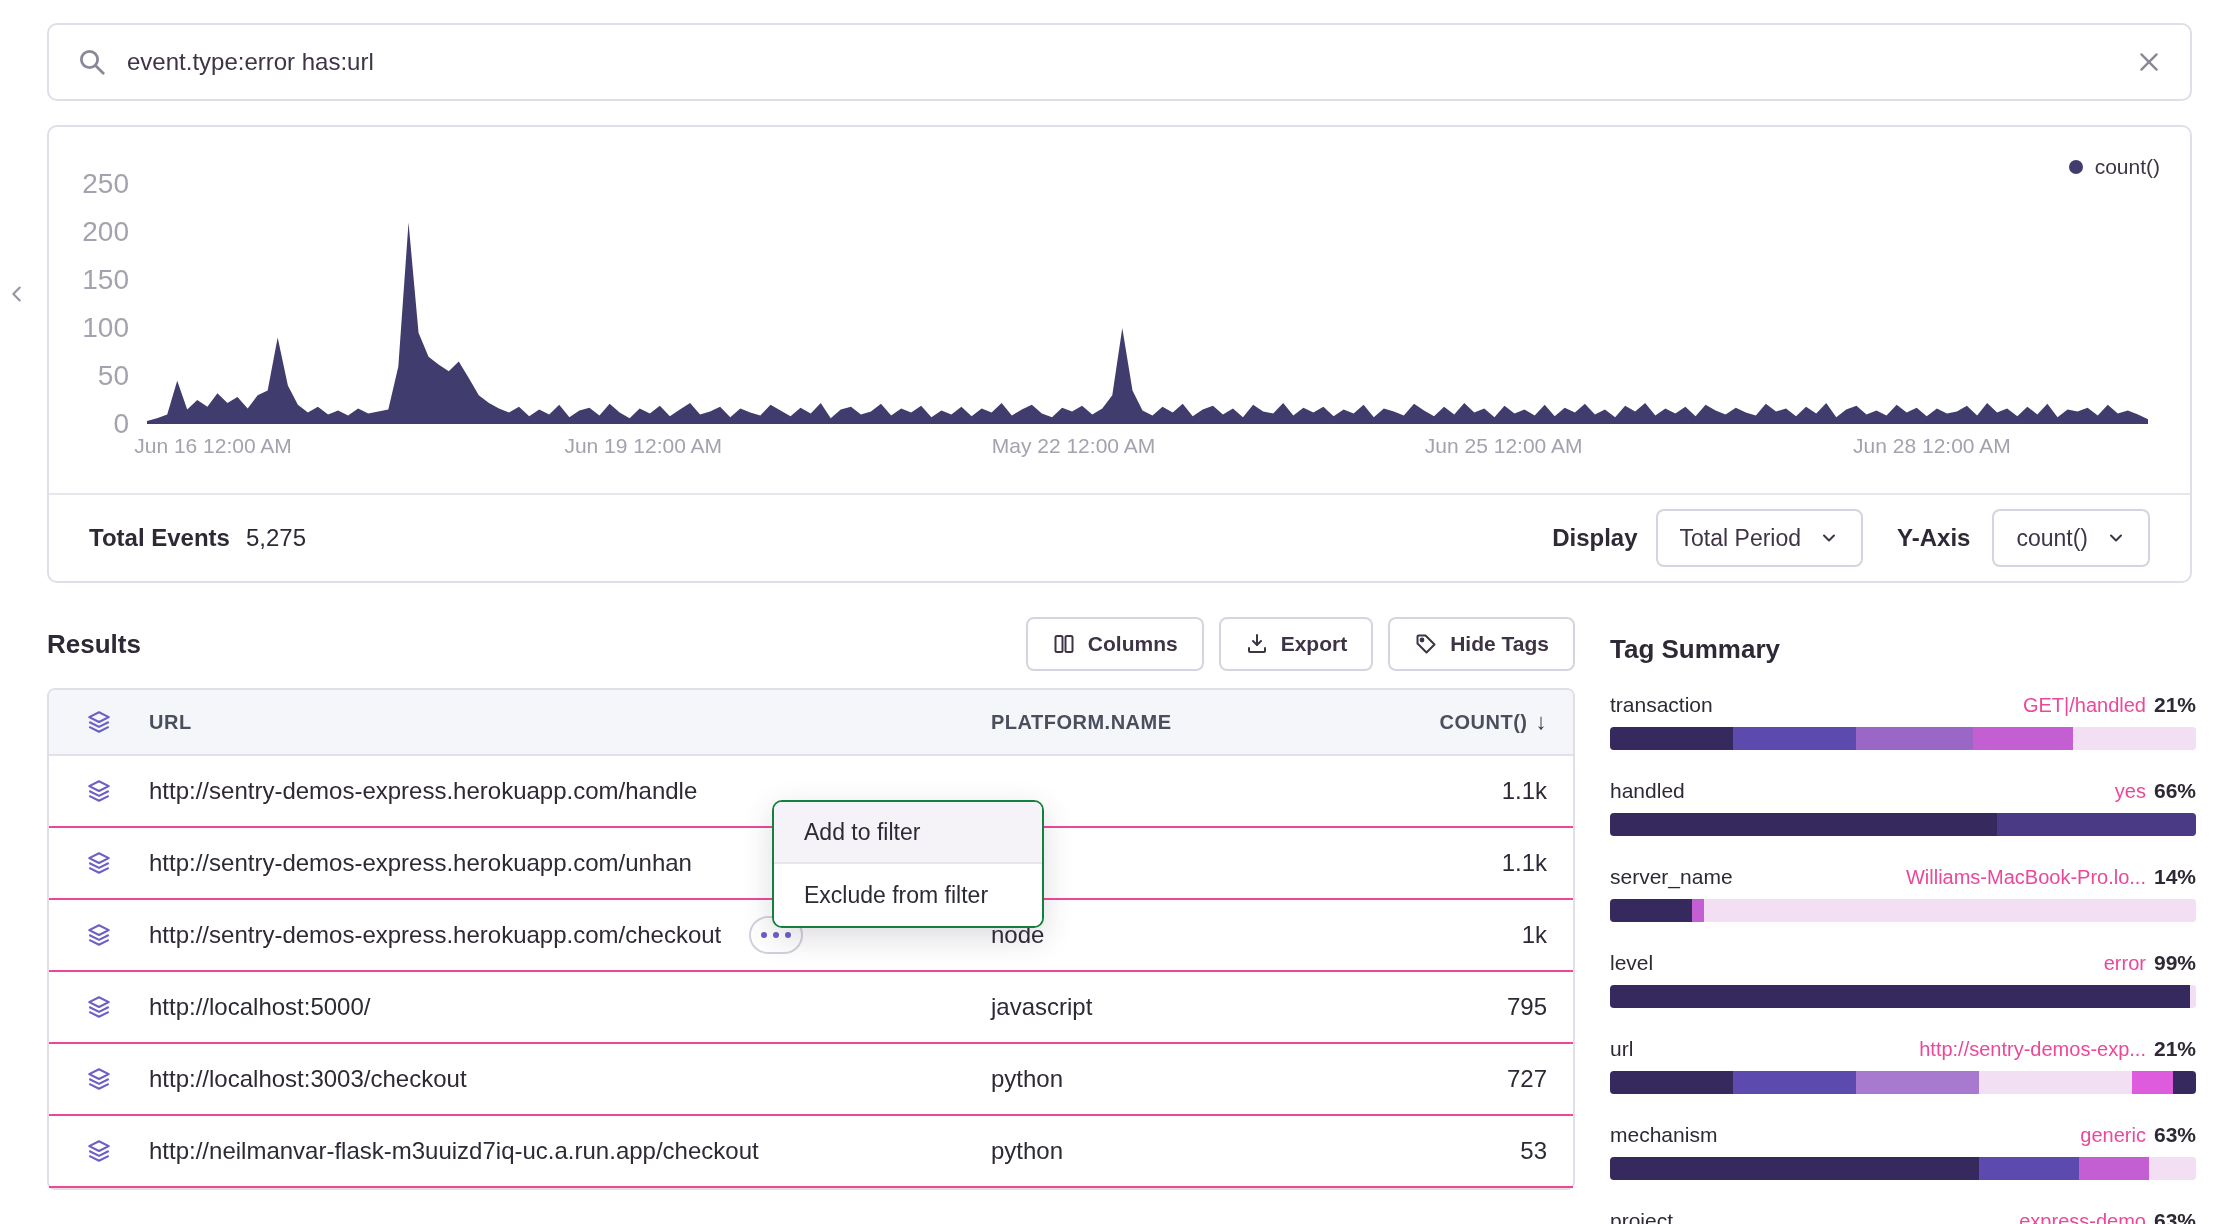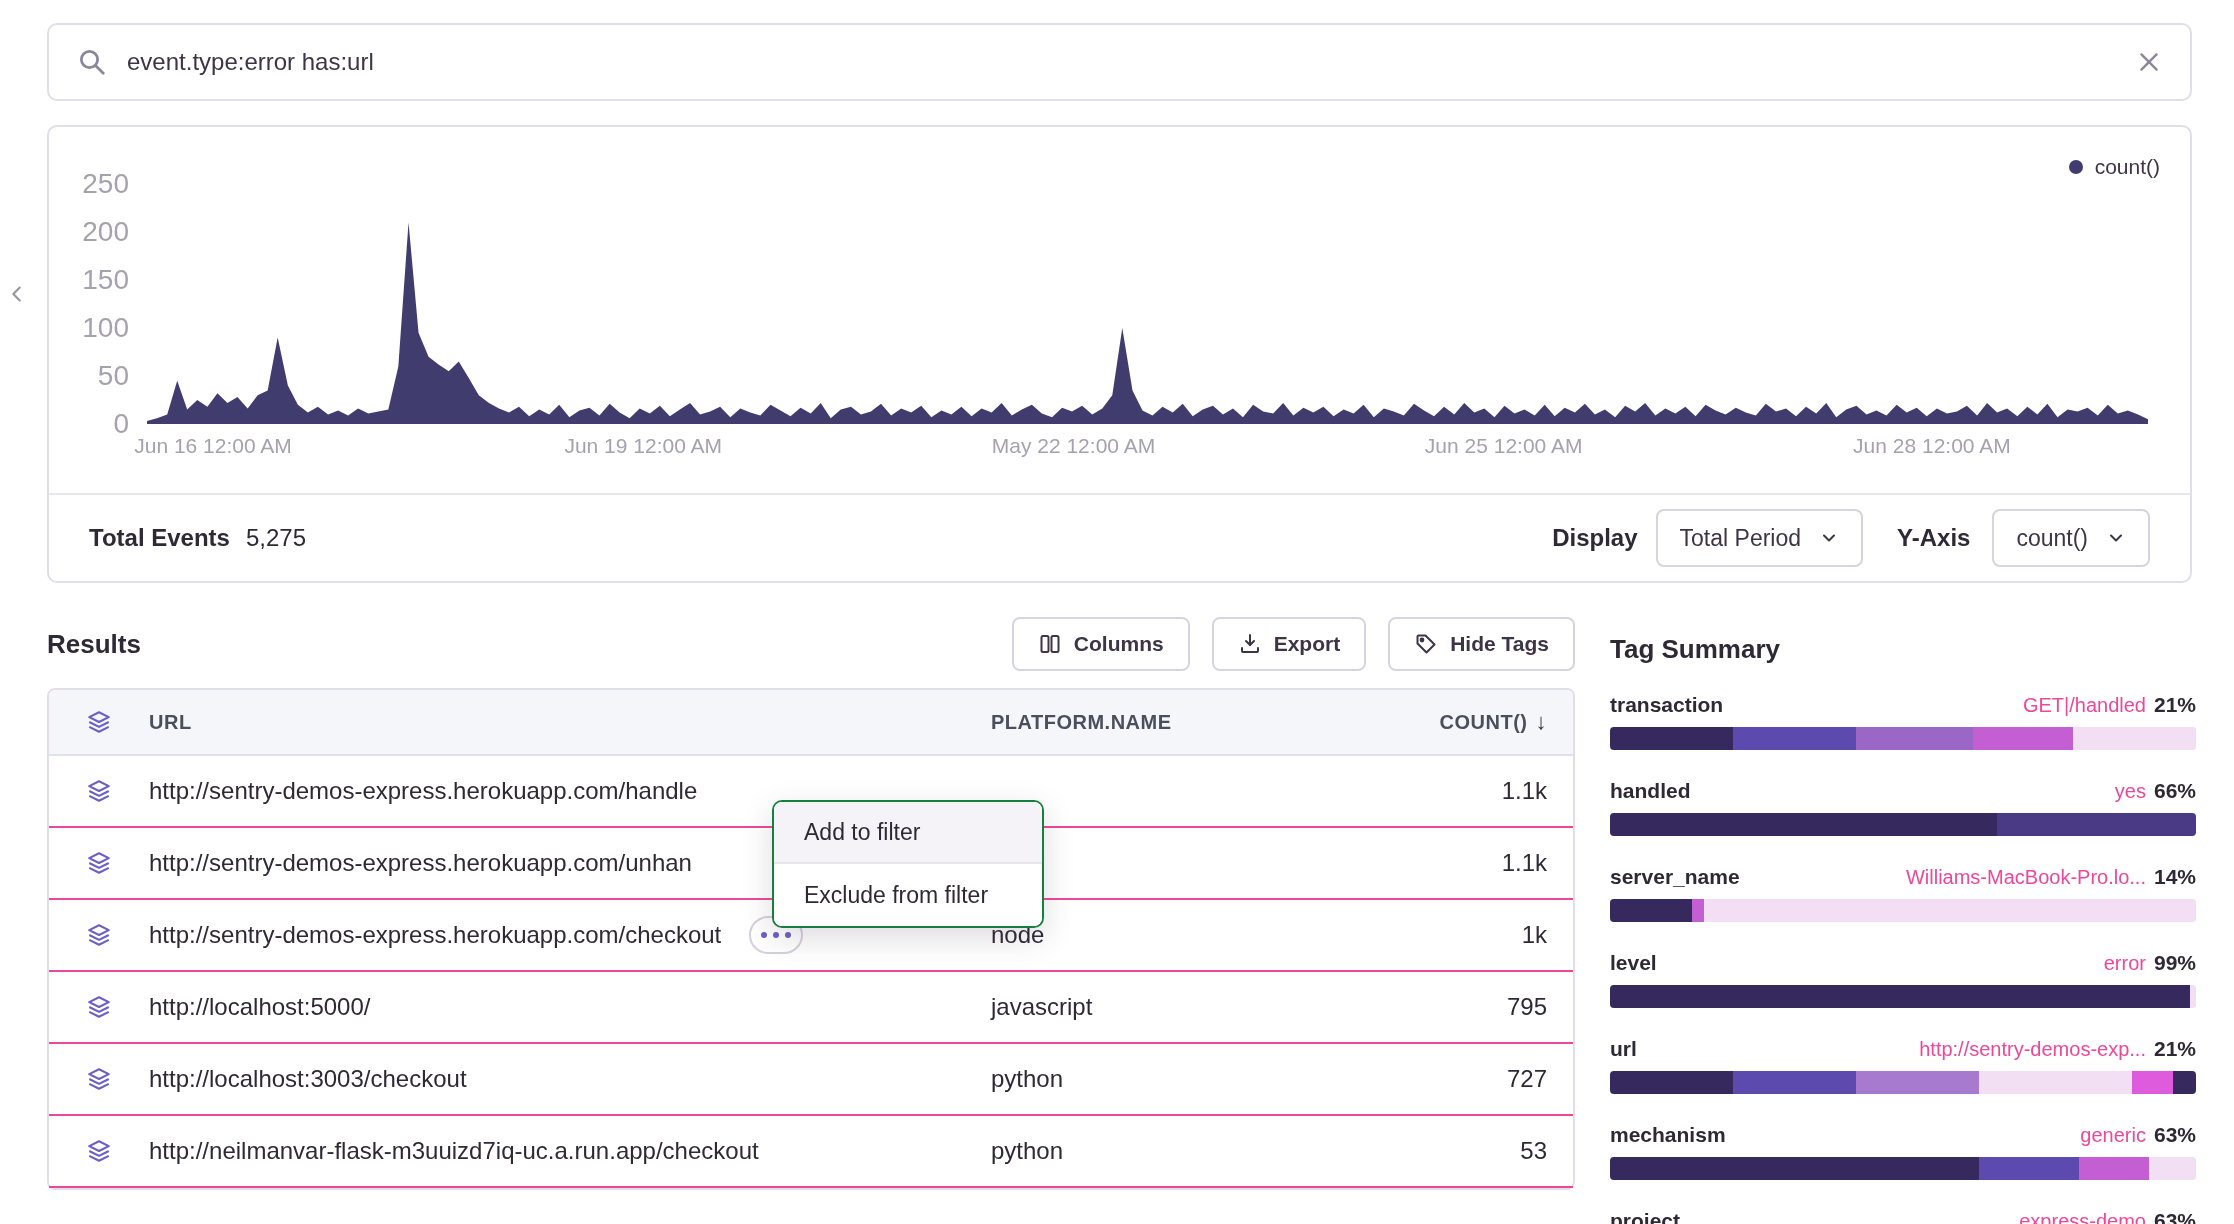--- a/index.html
+++ b/index.html
@@ -55,21 +55,21 @@
     padding:0 22px; font-size:23px; color:#3E3446; cursor:pointer; white-space:nowrap;
   }
   .ml18 { margin-left:18px; } .ml34 { margin-left:34px; } .ml22 { margin-left:22px; } .mr16 { margin-right:16px; }
 
   
   .results-header { position:absolute; left:47px; top:616px; width:1528px; height:56px; display:flex; align-items:center; }
   .results-title { font-size:26px; font-weight:700; color:#2F2936; }
   .btn {
     display:inline-flex; align-items:center; gap:12px; height:54px;
     border:2px solid #D9D3DF; border-radius:8px; background:#fff;
-    padding:0 24px; font-size:21px; font-weight:700; color:#3E3446; cursor:pointer; margin-left:22px;
+    padding:0 24px; font-size:21px; font-weight:700; color:#3E3446; cursor:pointer; margin-left:15px;
   }
 
   
   .table-wrap {
     position:absolute; left:47px; top:688px; width:1528px;
     border:2px solid #E2DEE7; border-radius:8px; background:#fff;
   }
   .thead, .trow { display:grid; grid-template-columns:100px 842px 358px 228px; align-items:center; }
   .thead {
     height:66px; background:#F4F6FA; border-bottom:2px solid #DFE2EA;
@@ -95,21 +95,21 @@
     box-shadow:0 10px 30px rgba(64,58,80,0.18); overflow:hidden;
   }
   .menu-item { height:62px; display:flex; align-items:center; padding:0 30px; font-size:23px; color:#2F2936; cursor:pointer; background:#fff; }
   .menu-item.first { background:#F5F3F7; border-bottom:2px solid #E8E4EC; }
 
   
   .tag-panel { position:absolute; left:1610px; top:634px; width:586px; }
   .tag-heading { font-size:26px; font-weight:700; color:#2F2936; margin-bottom:28px; }
   .tag-item { margin-bottom:29px; }
   .tag-head { display:flex; align-items:baseline; margin-bottom:10px; }
-  .tag-name { font-weight:700; font-size:21px; color:#2F2936; }
+  .tag-name { font-weight:400; font-size:21px; color:#2F2936; }
   .tag-value { margin-left:auto; font-size:20px; color:#ec4899; white-space:nowrap;text-align:right; }
   .tag-pct { font-weight:700; font-size:21px; color:#2F2936; margin-left:8px; }
   .tag-bar { height:23px; border-radius:4px; overflow:hidden; display:flex; background:#F2DFF3; cursor:pointer; }
   .tag-bar div { height:100%; }
 </style>
 </head>
 <body>
 
 <span class="edge-chevron">
   <svg width="22" height="22" viewBox="0 0 24 24" fill="none" stroke="currentColor" stroke-width="2.4" stroke-linecap="round" stroke-linejoin="round">

